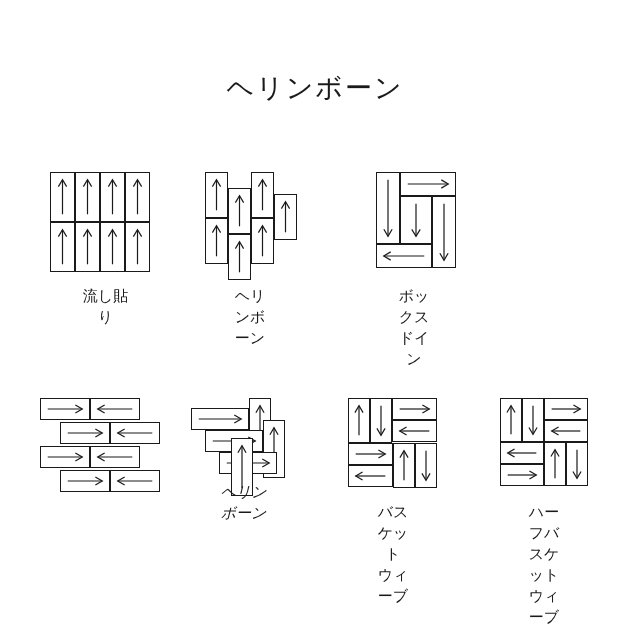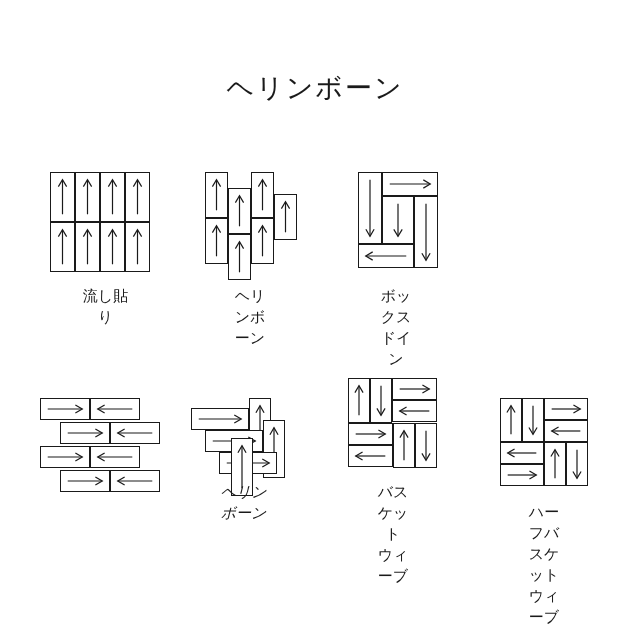--- a/index.html
+++ b/index.html
@@ -158,21 +158,21 @@
         </div>
         <div class="tile" style="left: 69px; top: 22px; width: 23px; height: 46px;">
           <svg class="arrow" viewBox="0 0 23 46" preserveAspectRatio="none">
             <line x1="11.5" y1="39" x2="11.5" y2="7" stroke="#1a1a1a" stroke-width="1.2" vector-effect="non-scaling-stroke"></line>
             <polyline points="7,14.2 11.5,7 16,14.2" fill="none" stroke="#1a1a1a" stroke-width="1.2" vector-effect="non-scaling-stroke"></polyline>
           </svg>
         </div>
       </div>
       <div class="pattern-label">ヘリンボーン</div>
     </div>
-    <div class="pattern" style="left: 358px; top: 172px; width: 76px; height: 100px;">
+    <div class="pattern" style="left: 376px; top: 172px; width: 76px; height: 100px;">
       <div class="pattern-art" style="width: 80px; height: 100px;">
         <div class="tile" style="left: 0px; top: 0px; width: 24px; height: 72px;">
           <svg class="arrow" viewBox="0 0 24 72" preserveAspectRatio="none">
             <line x1="12" y1="7" x2="12" y2="65" stroke="#1a1a1a" stroke-width="1.2" vector-effect="non-scaling-stroke"></line>
             <polyline points="7.5,57.8 12,65 16.5,57.8" fill="none" stroke="#1a1a1a" stroke-width="1.2" vector-effect="non-scaling-stroke"></polyline>
           </svg>
         </div>
         <div class="tile" style="left: 24px; top: 0px; width: 56px; height: 24px;">
           <svg class="arrow" viewBox="0 0 56 24" preserveAspectRatio="none">
             <line x1="7" y1="12" x2="49" y2="12" stroke="#1a1a1a" stroke-width="1.2" vector-effect="non-scaling-stroke"></line>
@@ -286,21 +286,21 @@
         </div>
         <div class="tile" style="left: 40px; top: 40px; width: 22px; height: 58px;">
           <svg class="arrow" viewBox="0 0 22 58" preserveAspectRatio="none">
             <line x1="11" y1="51" x2="11" y2="7" stroke="#1a1a1a" stroke-width="1.2" vector-effect="non-scaling-stroke"></line>
             <polyline points="6.5,14.2 11,7 15.5,14.2" fill="none" stroke="#1a1a1a" stroke-width="1.2" vector-effect="non-scaling-stroke"></polyline>
           </svg>
         </div>
       </div>
       <div class="pattern-label">ヘリンボーン</div>
     </div>
-    <div class="pattern" style="left: 348px; top: 378px; width: 90px; height: 90px;">
+    <div class="pattern" style="left: 348px; top: 398px; width: 90px; height: 90px;">
       <div class="pattern-art" style="width: 90px; height: 90px;">
         <div class="tile" style="left: 0px; top: 0px; width: 22px; height: 45px;">
           <svg class="arrow" viewBox="0 0 22 45" preserveAspectRatio="none">
             <line x1="11" y1="38" x2="11" y2="7" stroke="#1a1a1a" stroke-width="1.2" vector-effect="non-scaling-stroke"></line>
             <polyline points="6.5,14.2 11,7 15.5,14.2" fill="none" stroke="#1a1a1a" stroke-width="1.2" vector-effect="non-scaling-stroke"></polyline>
           </svg>
         </div>
         <div class="tile" style="left: 22px; top: 0px; width: 22px; height: 45px;">
           <svg class="arrow" viewBox="0 0 22 45" preserveAspectRatio="none">
             <line x1="11" y1="7" x2="11" y2="38" stroke="#1a1a1a" stroke-width="1.2" vector-effect="non-scaling-stroke"></line>

